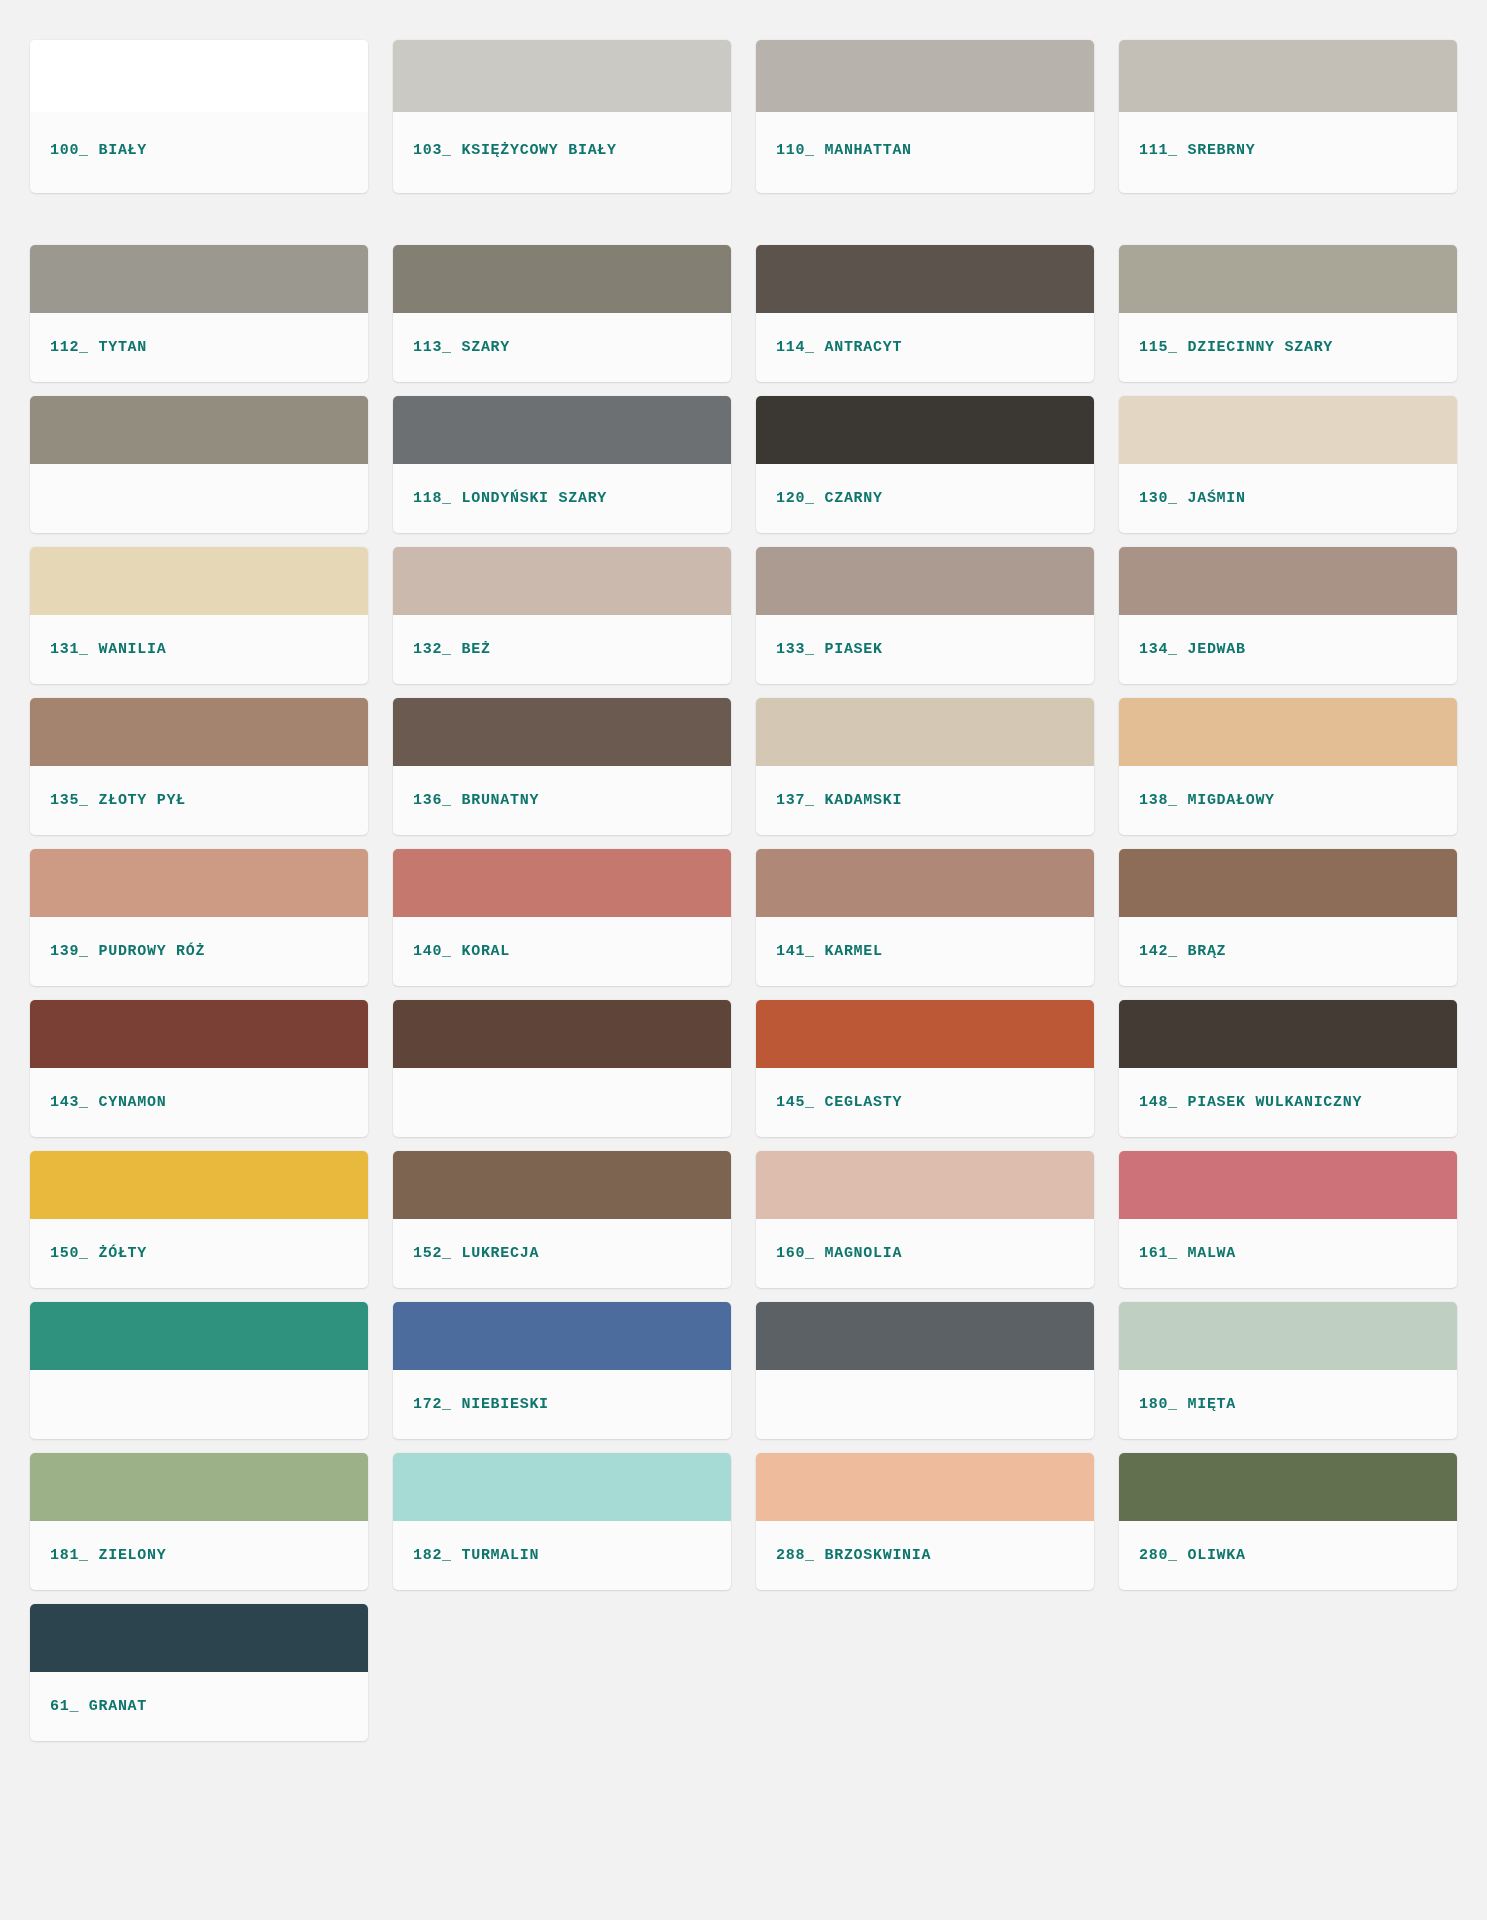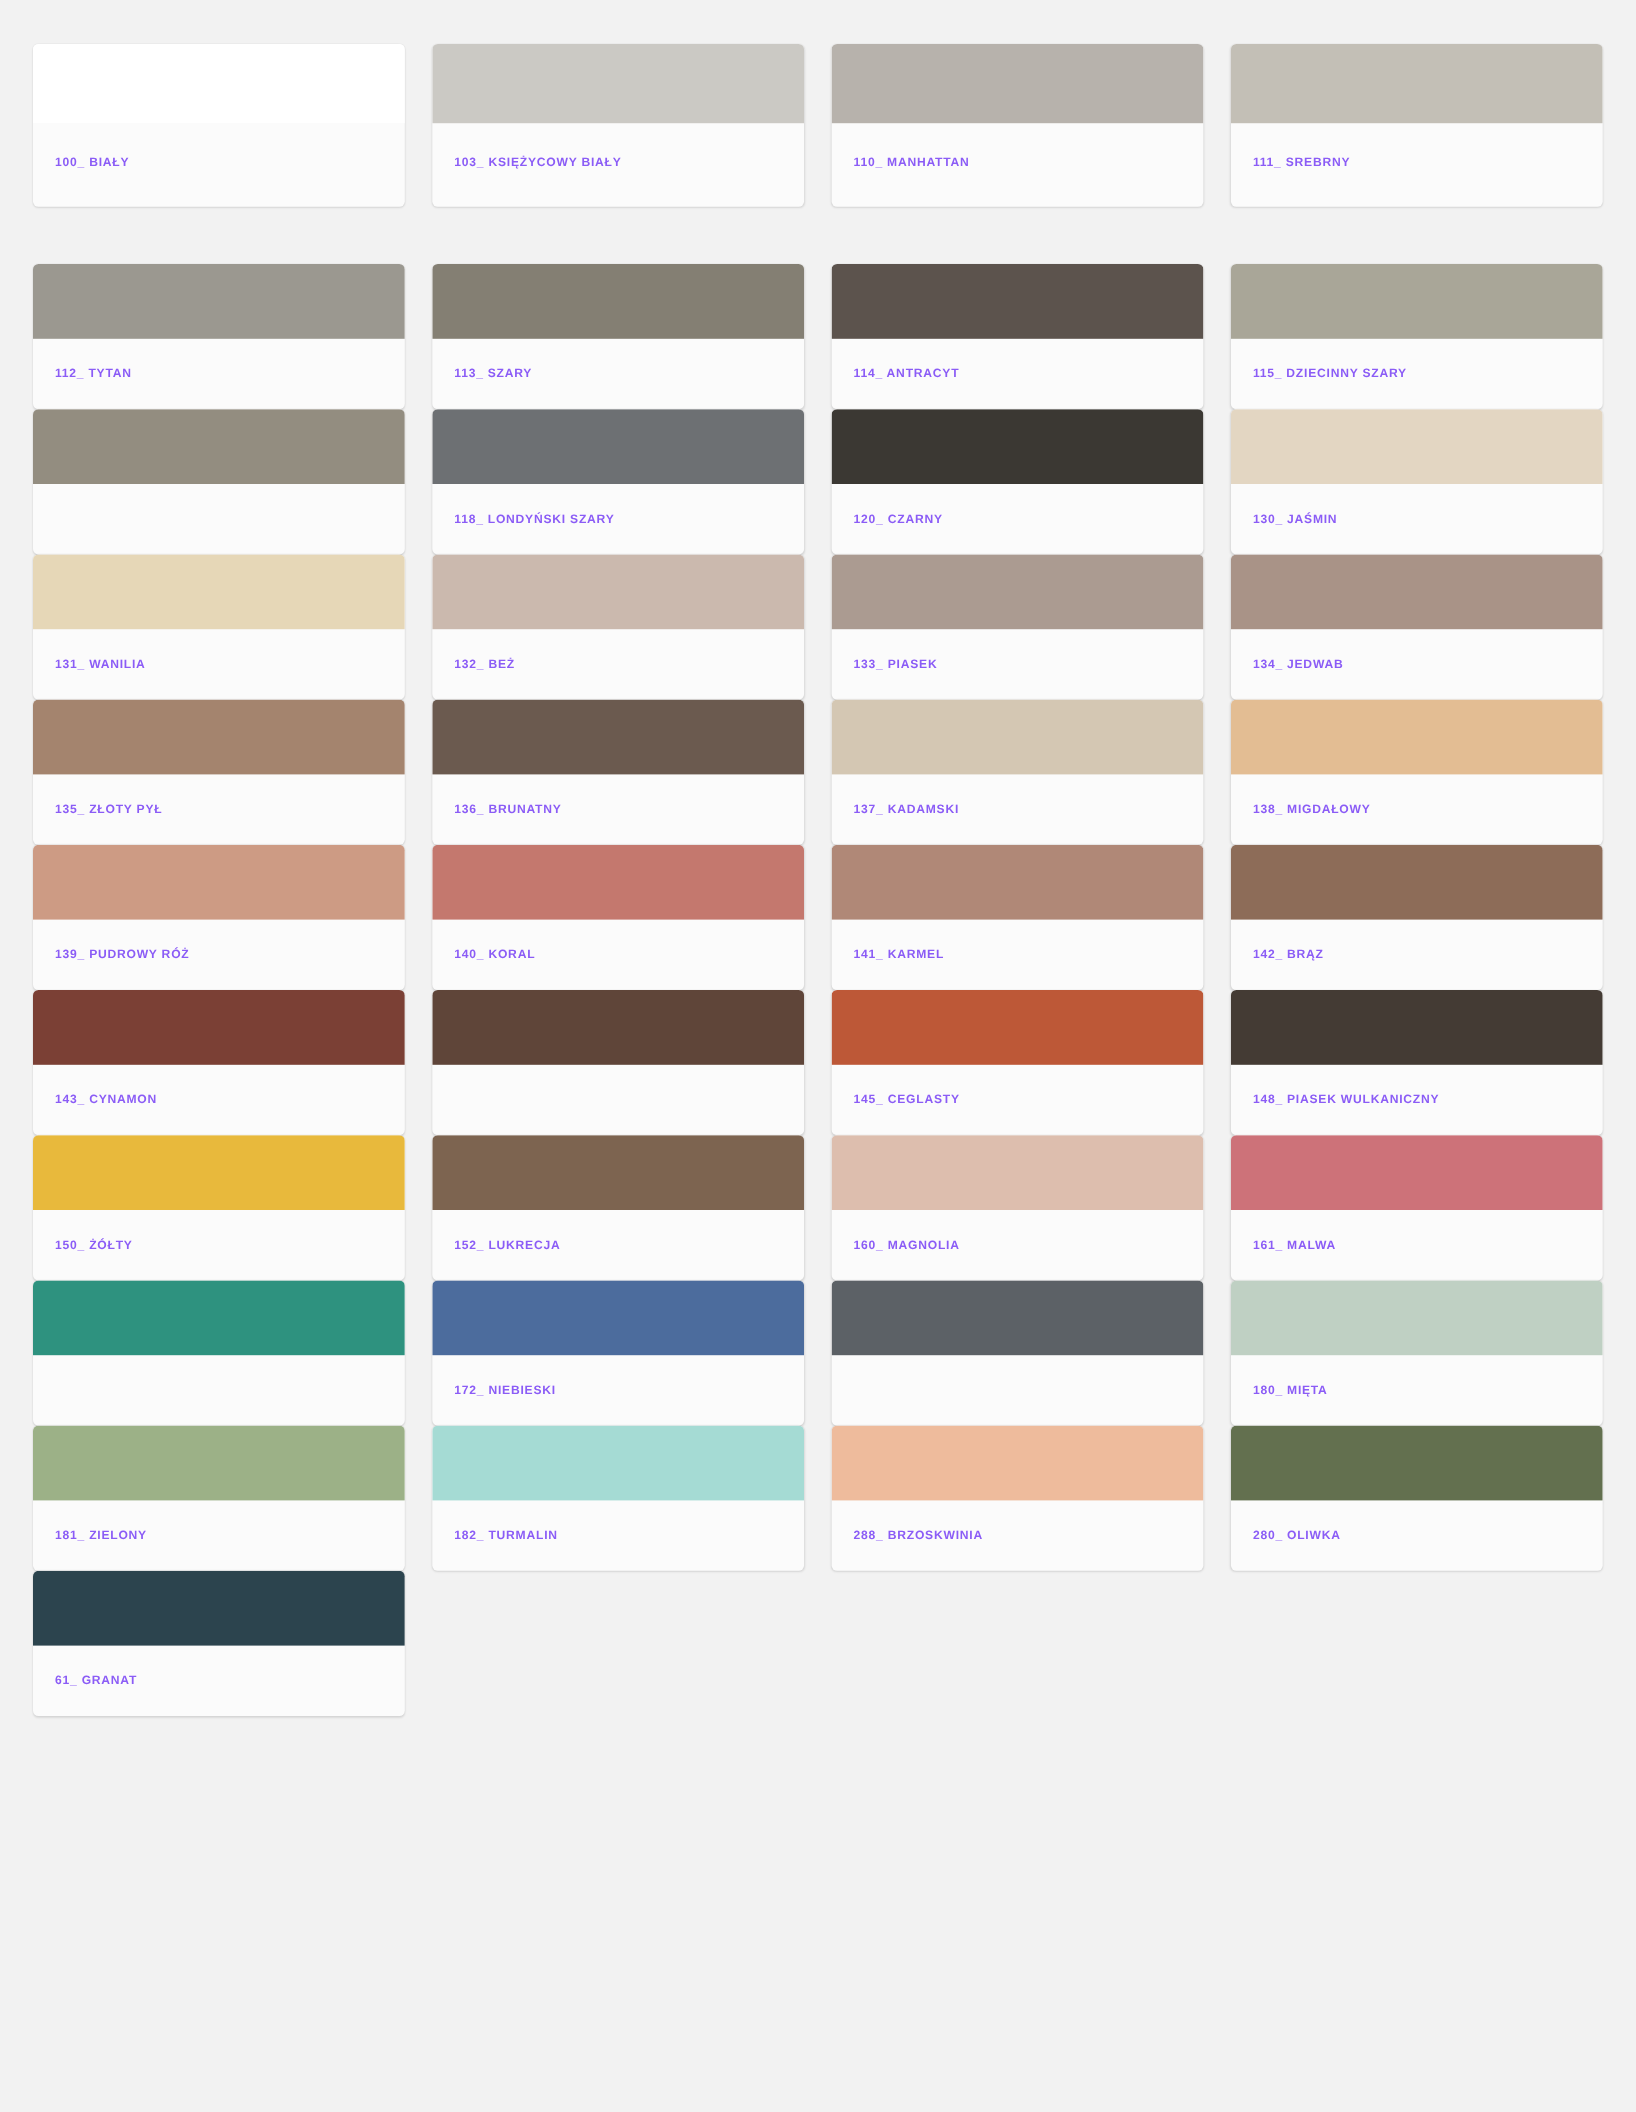--- a/index.html
+++ b/index.html
@@ -26,41 +26,42 @@
   }
 
   
   .swatch-grid > .swatch-card:nth-child(-n+4) { margin-bottom: 52px; }
 
   .swatch-card {
     background: #fbfbfb;
     border-radius: 5px;
     box-shadow: 0 1px 2px rgba(0,0,0,0.10), 0 0 0 1px rgba(0,0,0,0.02);
     overflow: hidden;
+    margin-bottom: 14px;
     display: flex;
     flex-direction: column;
   }
 
   .swatch-chip {
     height: 68px;
     width: 100%;
     display: block;
   }
 
   .swatch-card.first-row .swatch-chip { height: 72px; }
 
   .swatch-label {
     padding: 26px 20px 26px 20px;
-    font-size: 11px;
+    font-size: 15px;
     letter-spacing: 0.7px;
-    color: #8b5cf6;
+    color: #0f766e;
     font-weight: 600;
     white-space: nowrap;
     text-transform: uppercase;
-    font-family: Liberation Sans, sans-serif;
+    font-family: Liberation Mono, monospace;
   }
 
   .swatch-card.first-row .swatch-label {
     padding-top: 30px;
     padding-bottom: 34px;
   }
 
   .swatch-card.empty {
     background: transparent;
     box-shadow: none;

